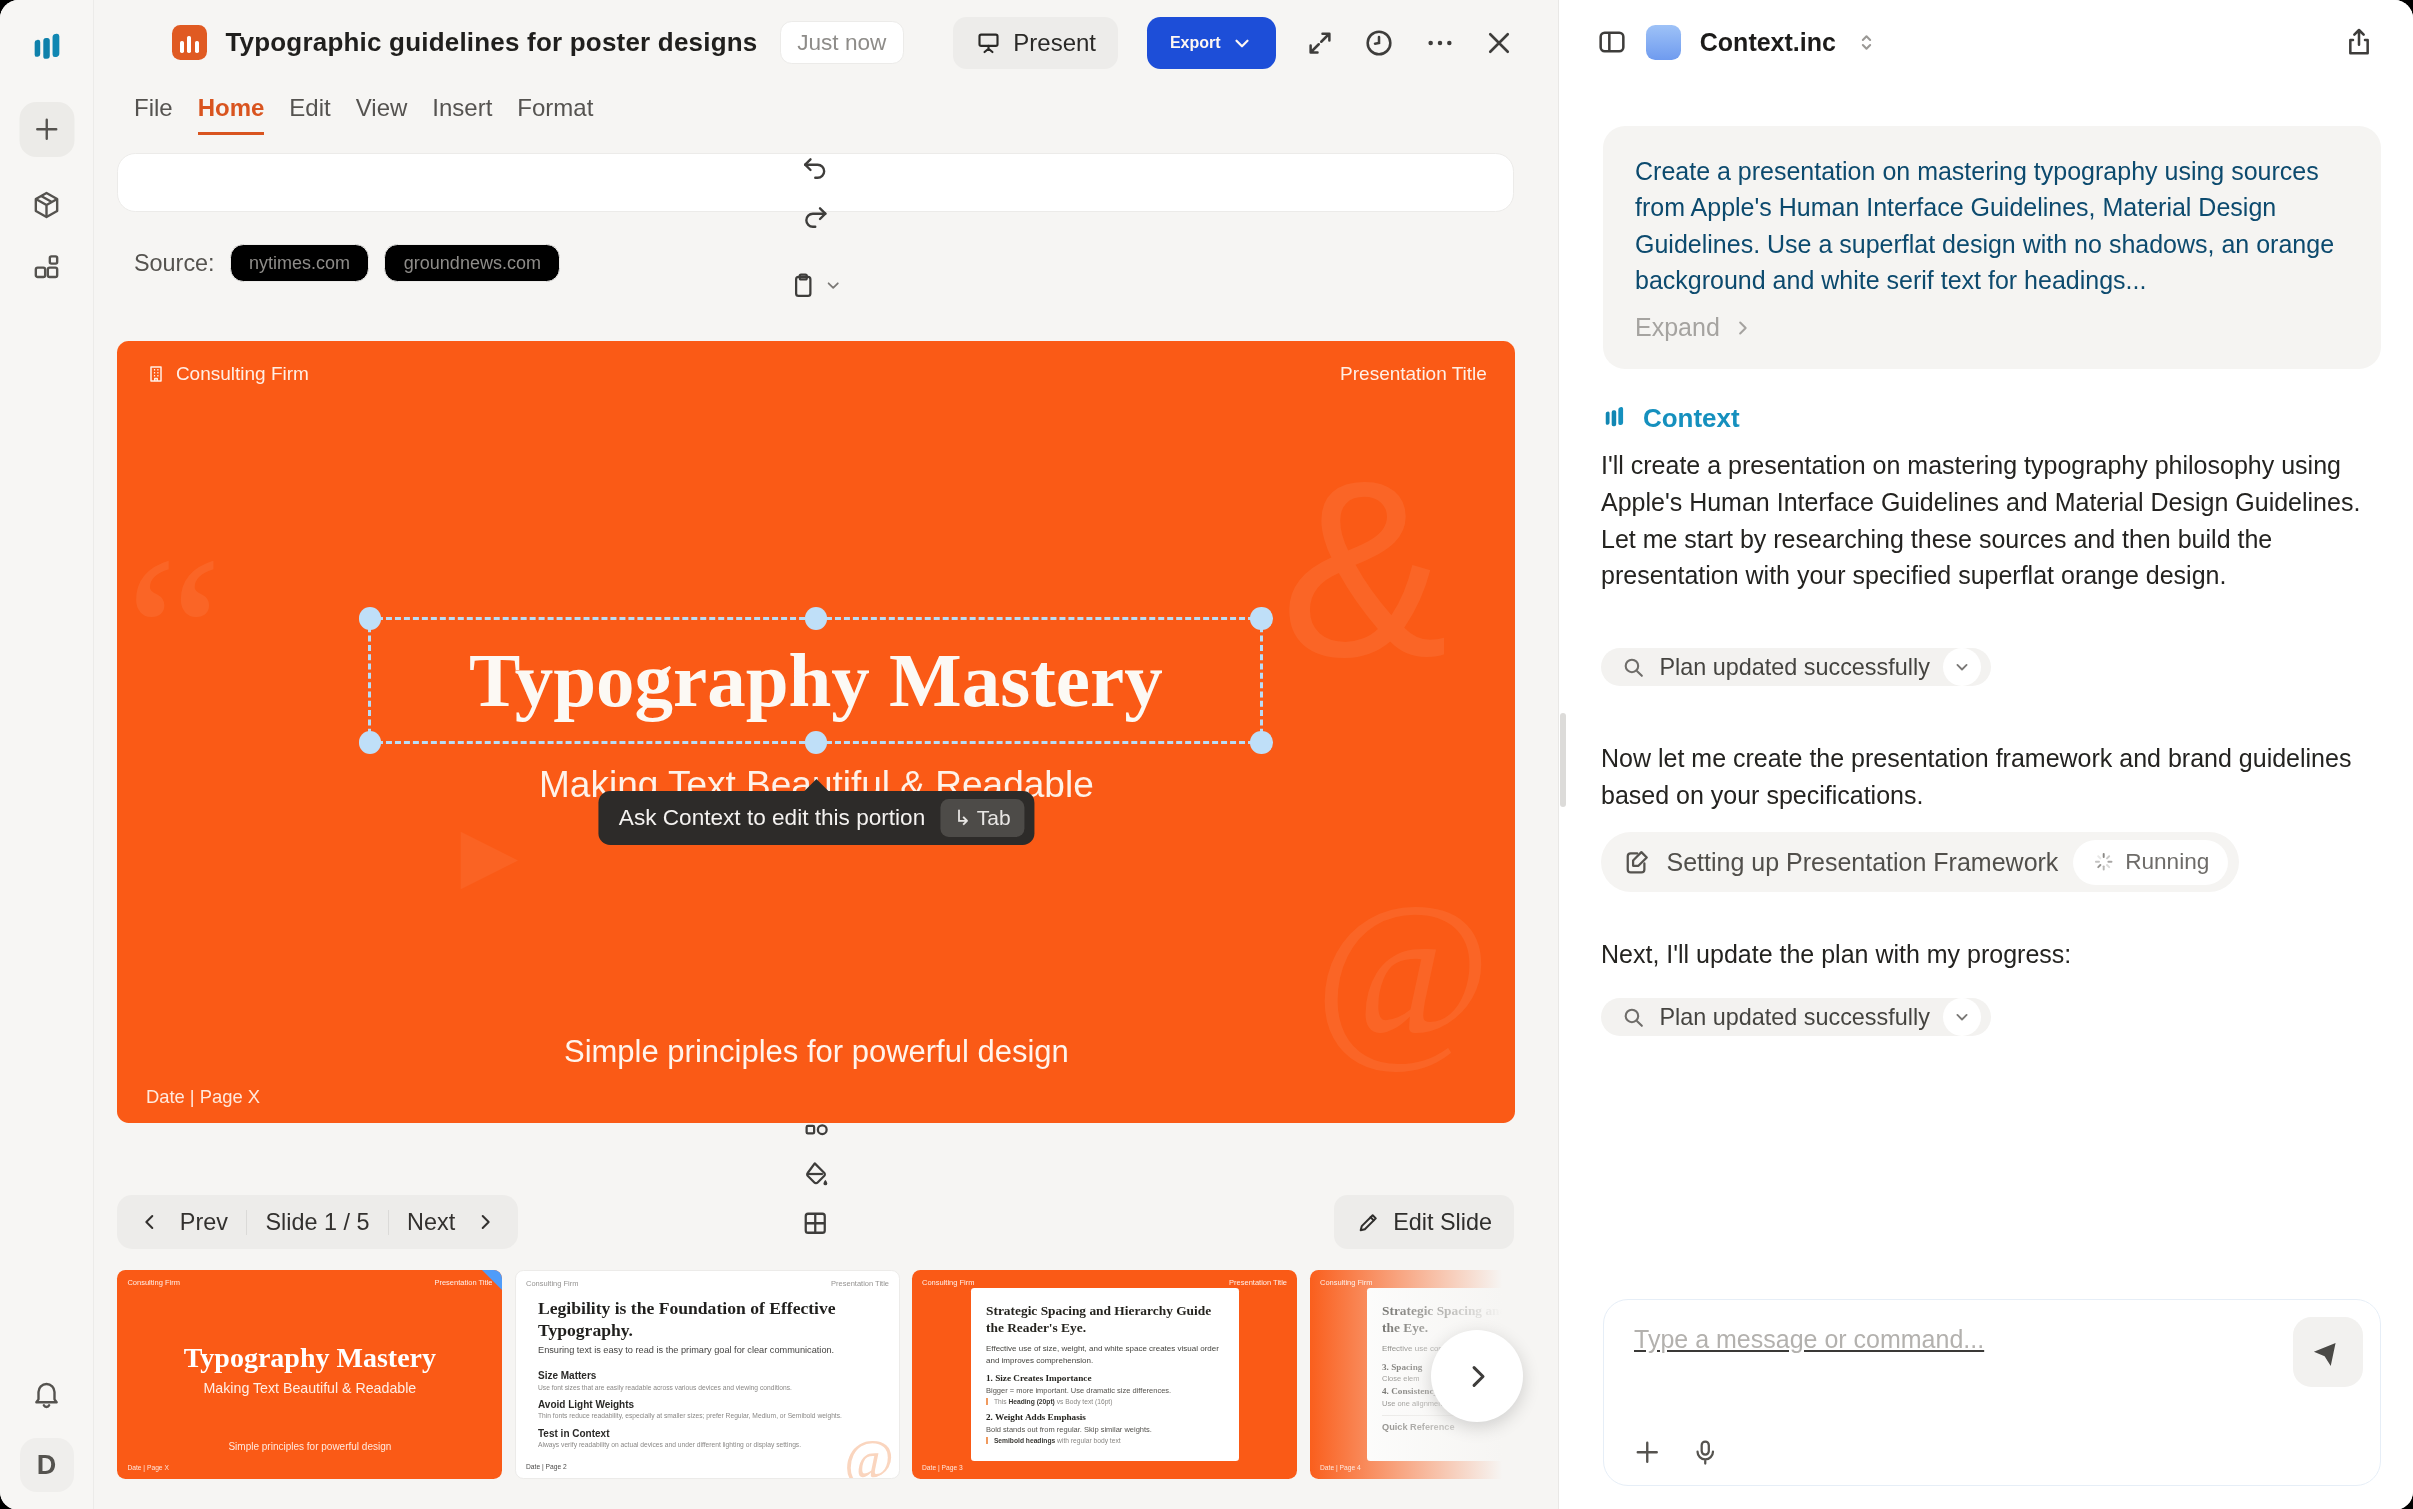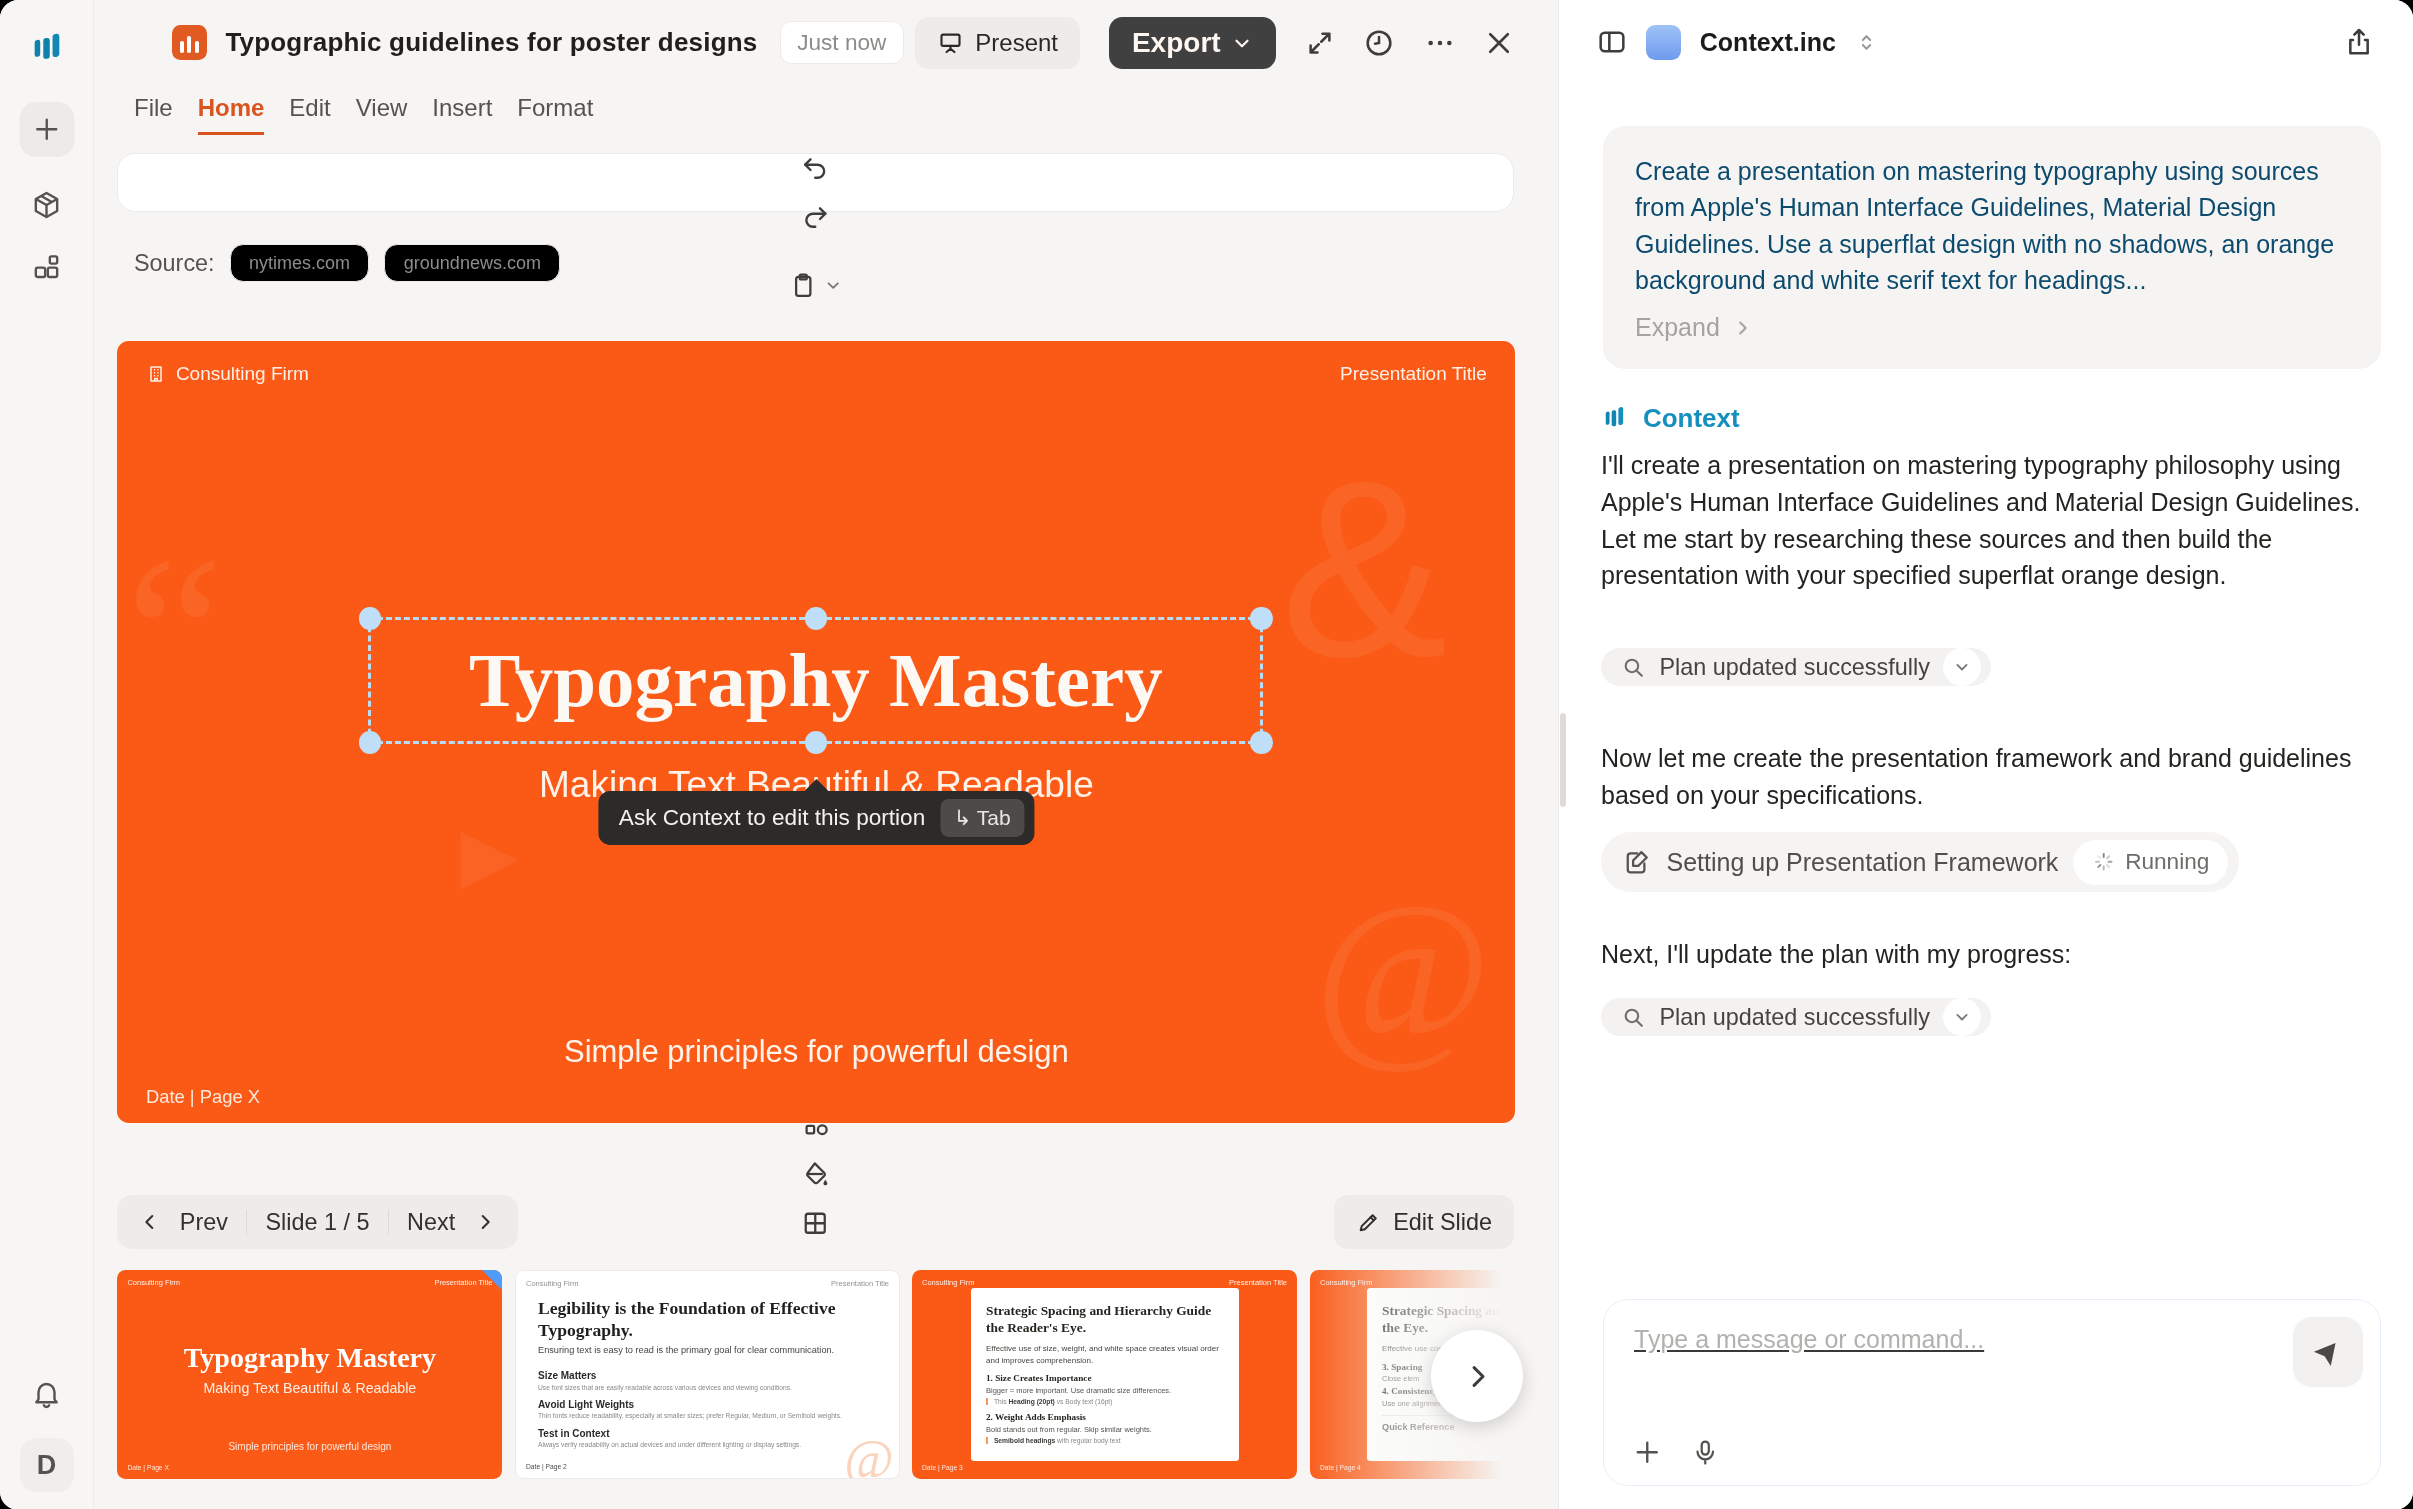--- a/index.html
+++ b/index.html
@@ -17,21 +17,21 @@
   
   .editor { position:absolute; left:94px; top:0; width:1464px; height:1510px; overflow:hidden; }
 
   .doc-header { position:absolute; top:15px; left:32px; right:44px; height:55px; display:flex; align-items:center;margin-left:46px; }
   .app-badge { width:35px; height:35px; border-radius:8.4px; background:#E05A22; position:relative; flex:0 0 auto; }
   .app-badge i { position:absolute; bottom:7.5px; background:#fff; width:4.2px; border-radius:1.7px; }
   .doc-title { margin-left:18.4px; font-size:26px; font-weight:700; color:#201F1D; letter-spacing:0.2px; }
   .just-now { margin-left:22px; background:#FFFFFF; border:0.8px solid #ECEBE9; color:#8E8C89; border-radius:11.7px; padding:7.5px 16.7px; font-size:22.6px; }
   .header-right { margin-left:auto; display:flex; align-items:center; gap:28.5px; }
   .btn-present { display:flex; align-items:center; gap:11.7px; background:#EDECEA; border-radius:13.4px; height:52px; padding:0 22px; font-size:24px; color:#2A2927; }
-  .btn-export { display:flex; align-items:center; gap:10px; background:#404040; border-radius:13.4px; height:52px; padding:0 23.4px; font-size:28px; color:#FFF7F2; font-weight:600; }
+  .btn-export { display:flex; align-items:center; gap:10px; background:#1d4ed8; border-radius:13.4px; height:52px; padding:0 23.4px; font-size:16px; color:#FFF7F2; font-weight:600; }
   .hicon { color:#3E3D3B; display:flex; }
 
   .menu-row { position:absolute; top:94px; left:40px; display:flex; gap:25px; font-size:24px; color:#555350; }
   .menu-item { padding-bottom:10px; }
   .menu-item.active { color:#D9541F; font-weight:600; border-bottom:3.3px solid #D9541F; }
 
   .toolbar { position:absolute; top:153px; left:23.4px; right:44px; height:59px; background:#FFFFFF; border:0.8px solid #ECEBE9; border-radius:18.4px; display:flex; align-items:center; gap:20px; padding:0 22px; color:#3E3D3B;flex-direction:column; }
   .tsep { width:0.8px; height:32px; background:#E8E7E5; }
   .tbtn { display:flex; align-items:center; gap:6.7px; }
   .tlabel { font-size:23.4px; color:#2F2E2C; }

